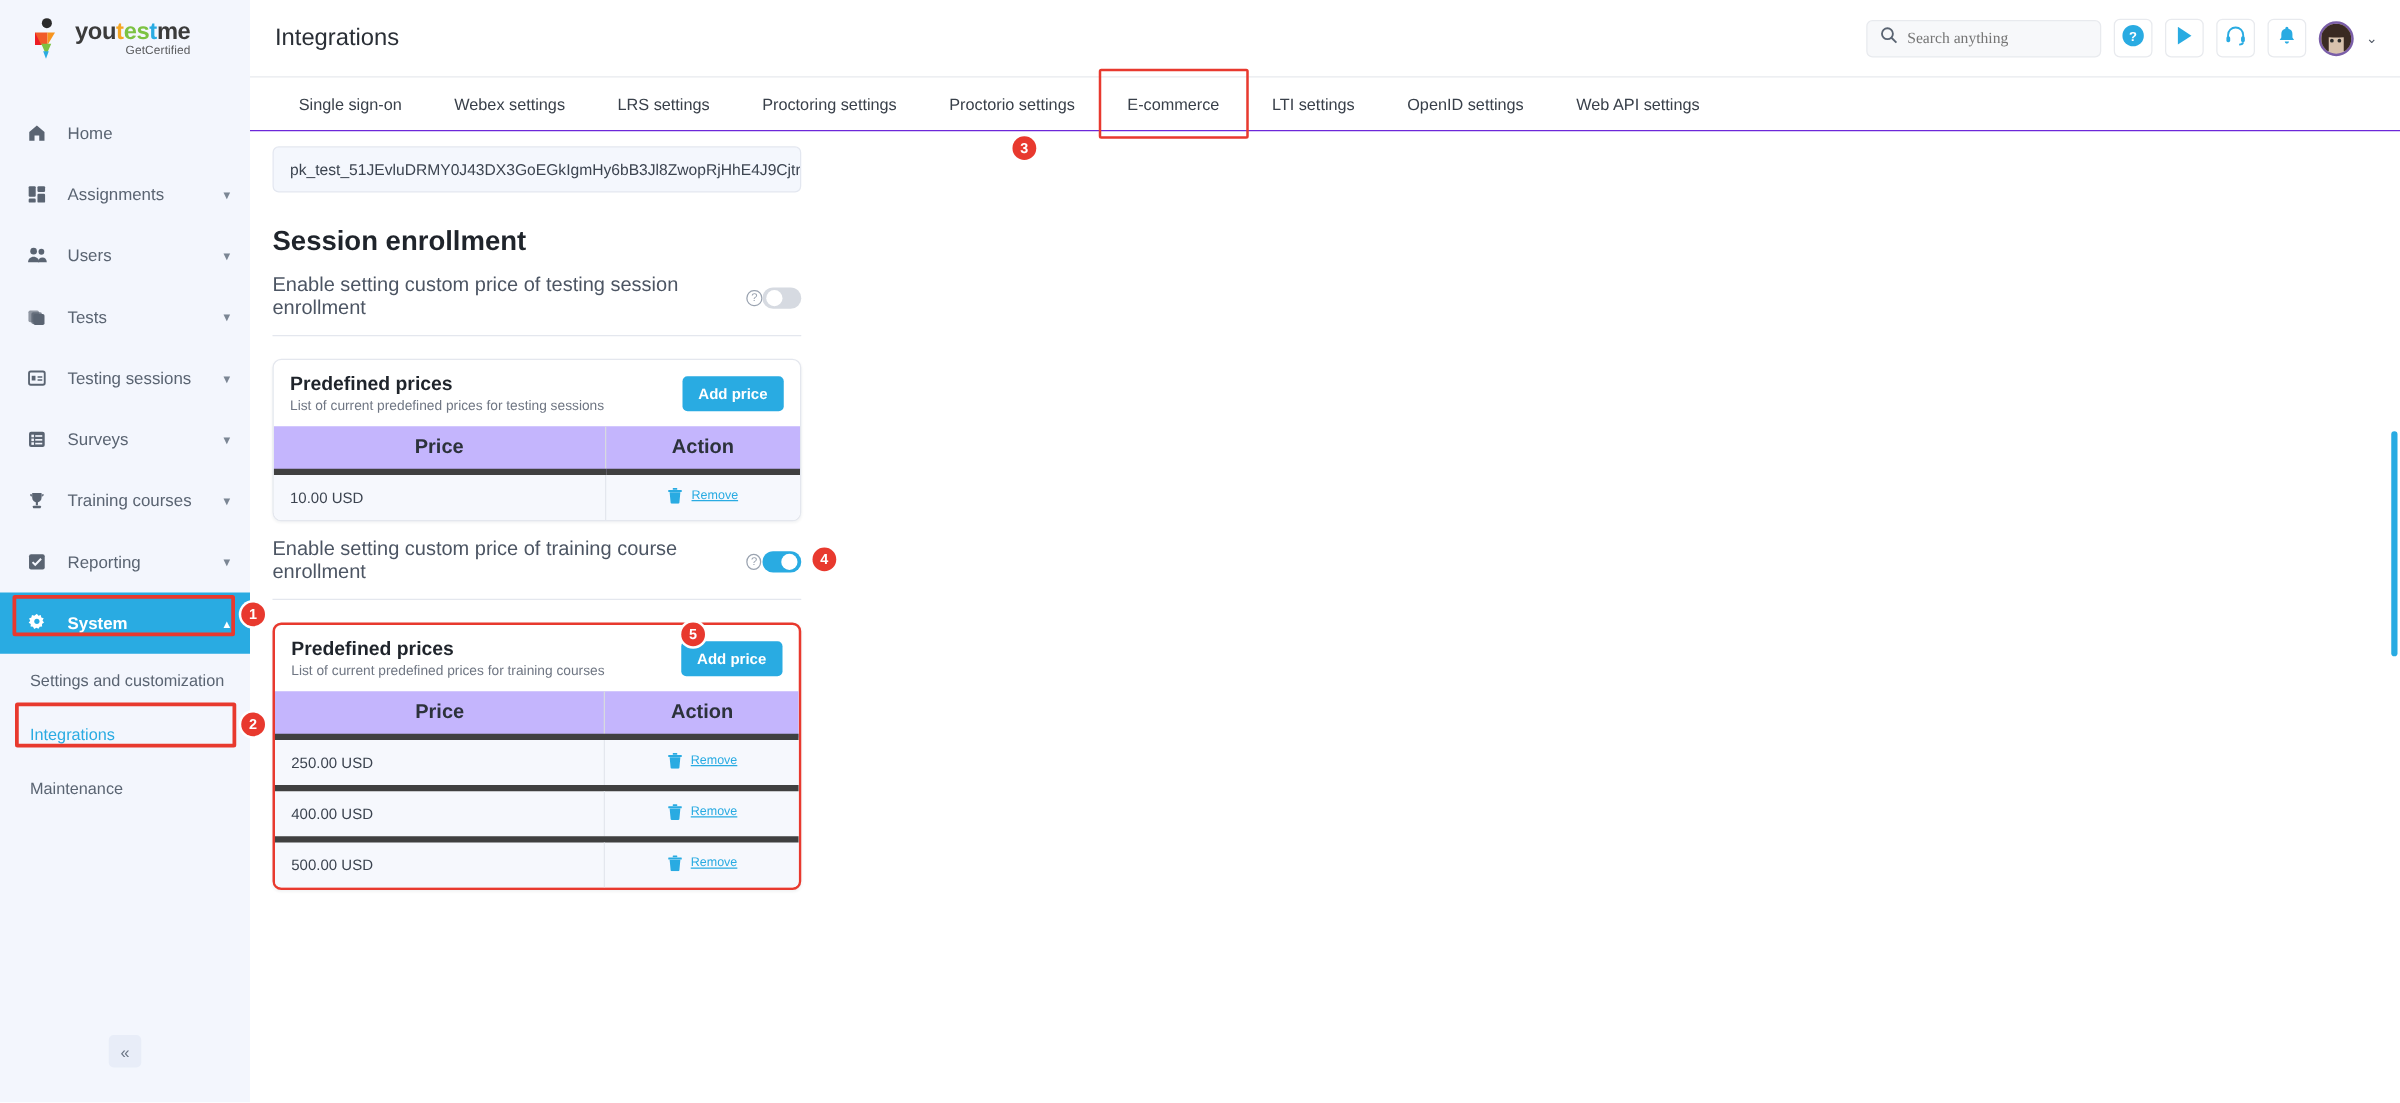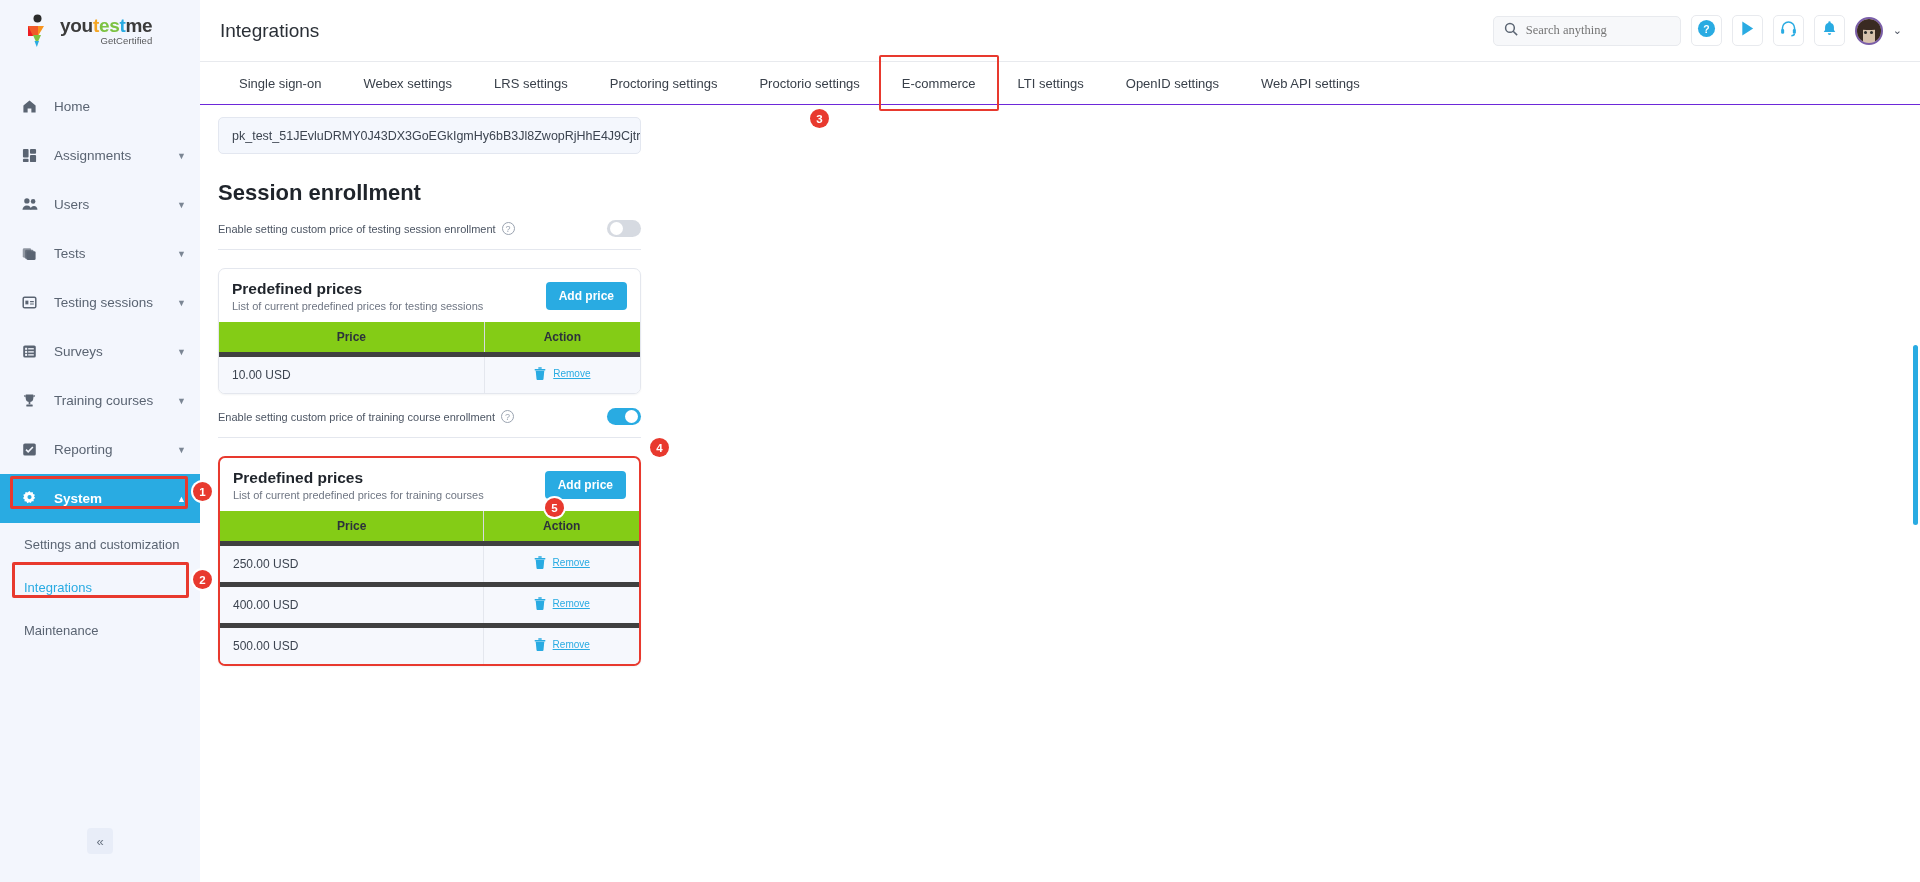--- a/index.html
+++ b/index.html
@@ -105,21 +105,21 @@
   .key-input {
     width: 423px; height: 37px; background:#f4f7fd; border:1px solid #e3e7f0;
     border-radius: 5px; display:flex; align-items:center; padding: 0 13px;
     font-size: 12.5px; color:#3c4插; color:#3c4450; overflow:hidden; white-space:nowrap;
   }
   .section-title { font-size: 22px; font-weight:bold; color:#1f242b; margin-top: 26px; }
   .toggle-row {
     width: 423px; display:flex; align-items:center; margin-top:14px;
     padding-bottom: 12px; border-bottom: 1px solid #e4e7ee;
   }
-  .toggle-label { font-size: 11px; color:#4c5563; }
+  .toggle-label { font-size: 16px; color:#4c5563; }
   .help-ic {
     width:13px;height:13px;border:1px solid #9aa3b0;border-radius:50%;
     display:inline-flex;align-items:center;justify-content:center;
     font-size:9px;color:#9aa3b0;margin-left:6px; cursor:pointer;
   }
   .switch { margin-left:auto; width:34px; height:17px; border-radius:9px; position:relative; cursor:pointer; }
   .switch.off { background:#d6dae1; }
   .switch.on { background:#29abe2; }
   .switch .knob { position:absolute; top:2px; width:13px;height:13px;border-radius:50%;background:#fff; }
   .switch.off .knob { left:3px; }
@@ -135,21 +135,21 @@
   .card-head { padding: 11px 13px 10px 13px; display:flex; align-items:flex-start; }
   .card-title { font-size: 15.5px; font-weight:bold; color:#1f242b; }
   .card-sub { font-size: 11px; color:#6f7683; margin-top:2px; }
   .add-btn {
     margin-left:auto; background:#29abe2; color:#fff; border:none; border-radius:4px;
     font-family:"Liberation Sans", sans-serif;
     font-size:12px; font-weight:bold; padding: 7px 13px; cursor:pointer; align-self:center;
   }
   table.prices { width:100%; border-collapse: collapse; }
   table.prices th {
-    background:#84cc16; font-size:12px; color:#2c323b; font-weight:bold;
+    background:#c4b5fd; font-size:16px; color:#2c323b; font-weight:bold;
     padding: 8px 0; text-align:center;
   }
   table.prices th.col-price { width: 63%; border-right:1px solid #d7dae0; }
   table.prices td { padding: 10px 13px; font-size:12px; color:#3c4450; background:#f6f8fd; border-top:5px solid #404040;}
   table.prices td.price-cell { border-right:1px solid #e4e7ee; }
   table.prices td.action-cell { text-align:center; }
   .remove-link {
     color:#29abe2; font-size:10px; cursor:pointer; display:inline-flex;
     align-items:center; gap:7px; justify-content:center;text-decoration:underline;
   }

